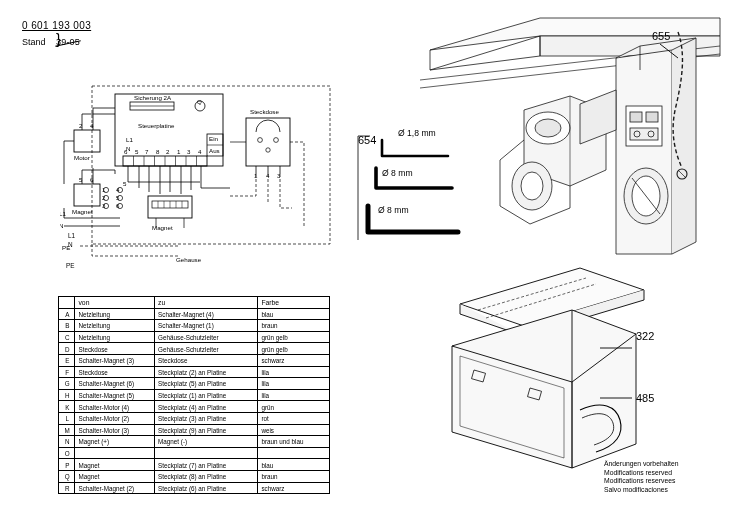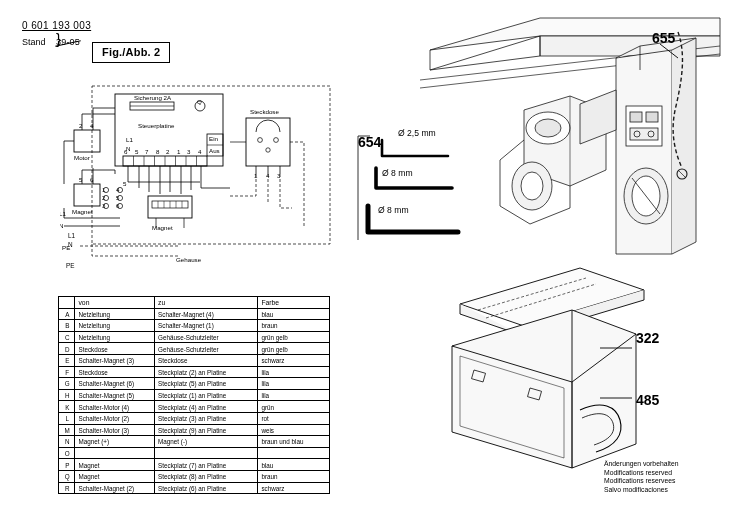--- a/index.html
+++ b/index.html
@@ -41,41 +41,38 @@
   .tbl .c2{width:104px;}
   .tbl .c3{width:70px;}
 
   
   .photo{position:absolute;left:420px;top:10px;width:320px;height:270px;}
   .keys{position:absolute;left:352px;top:122px;width:140px;height:140px;}
 
   
   .case{position:absolute;left:430px;top:260px;width:260px;height:230px;}
 
-  .lbl-num{position:absolute;font-size:14px;font-weight:bold;}
+  .lbl-num{position:absolute;font-size:11px;font-weight:normal;}
   .dim{position:absolute;font-size:8.6px;}
 
   .footer{position:absolute;left:604px;top:460px;font-size:6.8px;line-height:8.6px;text-align:left;}
 </style>
 </head>
 <body>
 
 <div class="page">
 
   <div class="hdr">
     <div class="partno">0 601 193 003</div>
     <div class="row">
       <span class="lbl">Stand</span>
       <span class="val strike">39-05</span>
     </div>
   </div>
   <div class="brace">}</div>
-  <div class="figbox">
-    <span>Fig./Abb. 2</span>
-  </div>
 
   <div class="sch">
     <svg width="300" height="200" viewBox="0 0 300 200">
       <g stroke="#000" fill="none" stroke-width="0.8">
 
         <rect x="32" y="8" width="238" height="158" stroke-dasharray="3,2" stroke-width="0.7"></rect>
 
         <path d="M32 166 L32 178 L120 178" stroke-dasharray="3,2" stroke-width="0.7"></path>
 
         <rect x="55" y="16" width="108" height="72" stroke-width="0.9"></rect>
@@ -381,21 +378,21 @@
 
         <path d="M24 46 L24 66 L100 66" stroke-width="3.6" stroke-linecap="round" stroke-linejoin="round"></path>
 
         <path d="M16 84 L16 110 L106 110" stroke-width="5" stroke-linecap="round" stroke-linejoin="round"></path>
 
         <path d="M6 14 L6 118" stroke-width="0.8"></path>
         <path d="M6 14 L18 14" stroke-width="0.8"></path>
       </g>
     </svg>
   </div>
-  <div class="dim" style="left:398px;top:128px;">Ø 2,5 mm</div>
+  <div class="dim" style="left:398px;top:128px;">Ø 1,8 mm</div>
   <div class="dim" style="left:382px;top:168px;">Ø 8 mm</div>
   <div class="dim" style="left:378px;top:205px;">Ø 8 mm</div>
 
   <div class="case">
     <svg width="260" height="230" viewBox="0 0 260 230">
       <g stroke="#000" fill="none" stroke-width="0.9">
 
         <path d="M30 44 L150 8 L214 30 L94 66 Z" fill="#fbfbfb"></path>
         <path d="M94 66 L94 76 L214 40 L214 30" fill="#f1f1f1"></path>
         <path d="M30 44 L30 54 L94 76" fill="#f4f4f4"></path>

